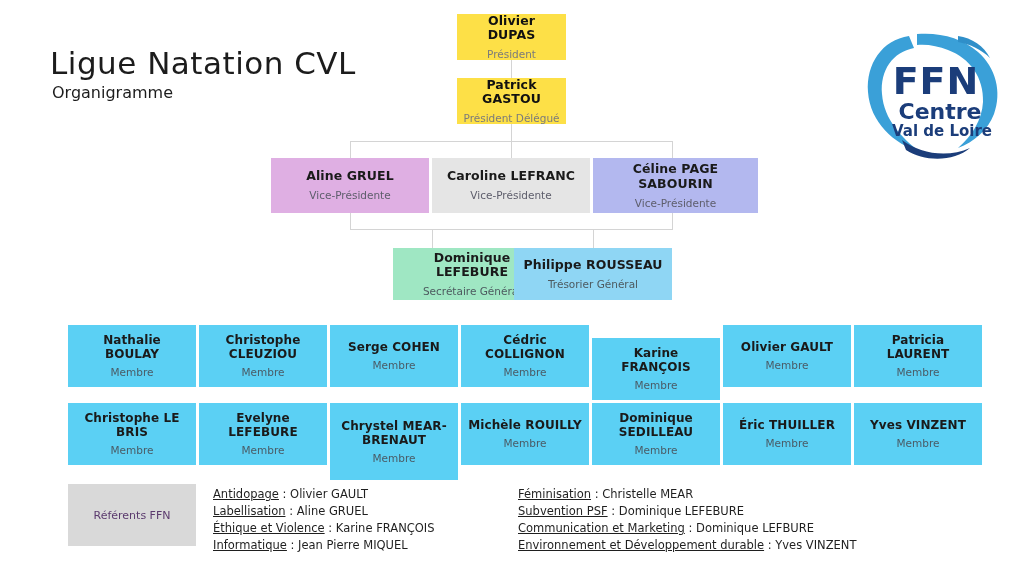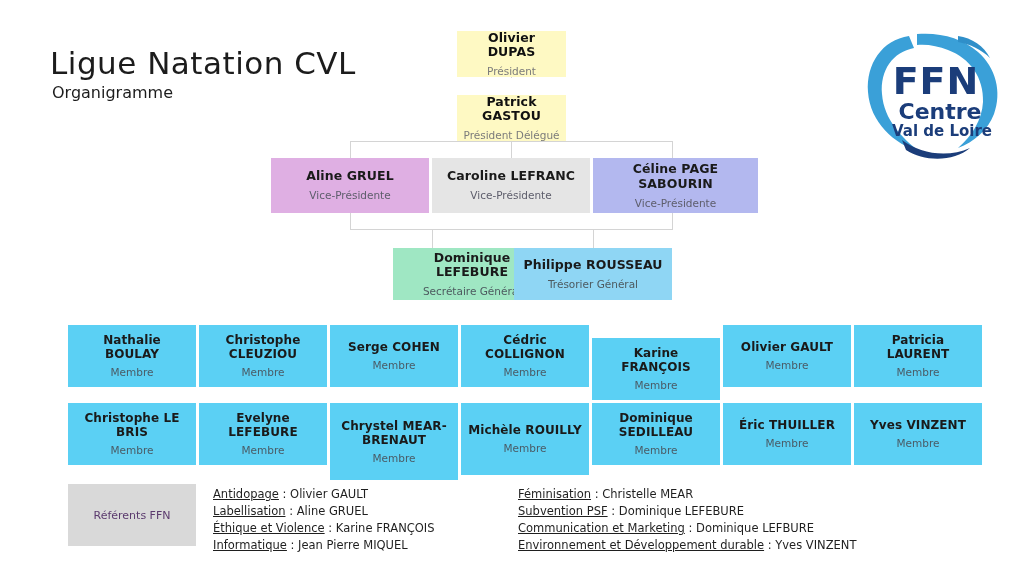--- a/index.html
+++ b/index.html
@@ -66,21 +66,21 @@
     letter-spacing: 0.1px;
   }
   .node .rl {
     font-size: 10.5px;
     font-weight: 400;
     color: #6a6a6a;
     margin-top: 5px;
   }
 
   
-  .exec { background: #fef9c3; margin-top: 17px; }
+  .exec { background: #fde047; }
   .exec .nm { font-size: 12.5px; color: #111; }
   .exec .rl { color: #7b7b7b; }
 
   
   .vp-pink     { background: #dfafe3; }
   .vp-cyan     { background: #e5e5e5; }
   .vp-lavender { background: #b3b8ef; }
   .vp .rl { color: #5d5d6b; }
 
   
@@ -231,21 +231,21 @@
   <span class="rl">Membre</span>
 </div>
 <div class="node member" style="left:199px; top:403px; width:128px; height:62px;">
   <span class="nm">Evelyne LEFEBURE</span>
   <span class="rl">Membre</span>
 </div>
 <div class="node member" style="left:330px; top:403px; width:128px; height:77px;">
   <span class="nm">Chrystel MEAR-BRENAUT</span>
   <span class="rl">Membre</span>
 </div>
-<div class="node member" style="left:461px; top:403px; width:128px; height:72px;">
+<div class="node member" style="left:461px; top:403px; width:128px; height:62px;">
   <span class="nm">Michèle ROUILLY</span>
   <span class="rl">Membre</span>
 </div>
 <div class="node member" style="left:592px; top:403px; width:128px; height:62px;">
   <span class="nm">Dominique SEDILLEAU</span>
   <span class="rl">Membre</span>
 </div>
 <div class="node member" style="left:723px; top:403px; width:128px; height:62px;">
   <span class="nm">Éric THUILLER</span>
   <span class="rl">Membre</span>

